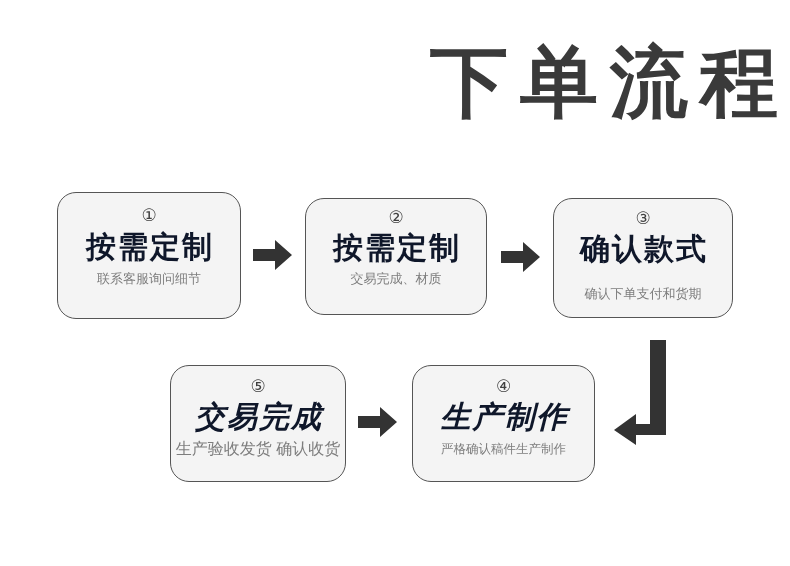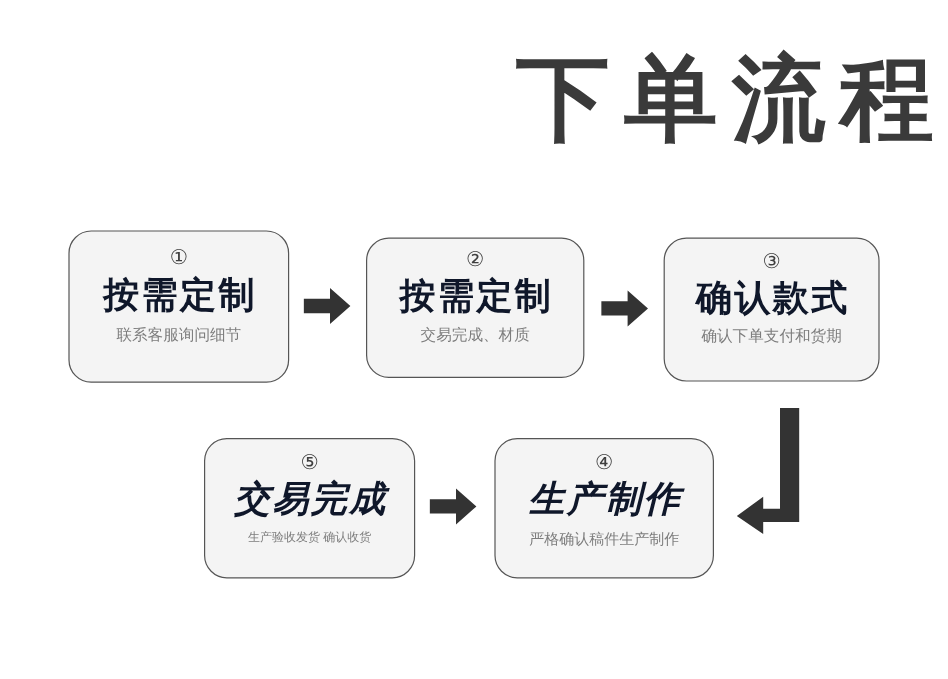--- a/index.html
+++ b/index.html
@@ -76,32 +76,32 @@
   #card-2 { left: 305px; top: 198px; width: 182px; height: 117px; }
   #card-3 { left: 553px; top: 198px; width: 180px; height: 120px; }
   #card-1 .card-num { margin-top: 12px; }
   #card-2 .card-num { margin-top: 8px; }
   #card-3 .card-num { margin-top: 9px; }
   #card-1 .card-title { margin-top: 3px; }
   #card-2 .card-title { margin-top: 2px; }
   #card-3 .card-title { margin-top: 2px; }
   #card-1 .card-sub { margin-top: 4px; }
   #card-2 .card-sub { margin-top: 3px; }
-  #card-3 .card-sub { margin-top: 3px; }
+  #card-3 .card-sub { margin-top: 17px; }
 
   
   #card-5 { left: 170px; top: 365px; width: 176px; height: 117px; }
   #card-4 { left: 412px; top: 365px; width: 183px; height: 117px; }
   #card-5 .card-num,
   #card-4 .card-num { margin-top: 10px; }
   #card-5 .card-title,
   #card-4 .card-title { margin-top: 2px; font-style: italic; }
   #card-5 .card-sub,
   #card-4 .card-sub { margin-top: 4px; }
-  #card-5 .card-sub { font-size: 10px; }
+  #card-5 .card-sub { font-size: 16px; }
   #card-4 .card-sub { font-size: 12.5px; }
 
   
   .arrow-right {
     position: absolute;
     width: 40px;
     height: 34px;
   }
   #arrow-1-2 { left: 253px; top: 238px; }
   #arrow-2-3 { left: 501px; top: 240px; }

